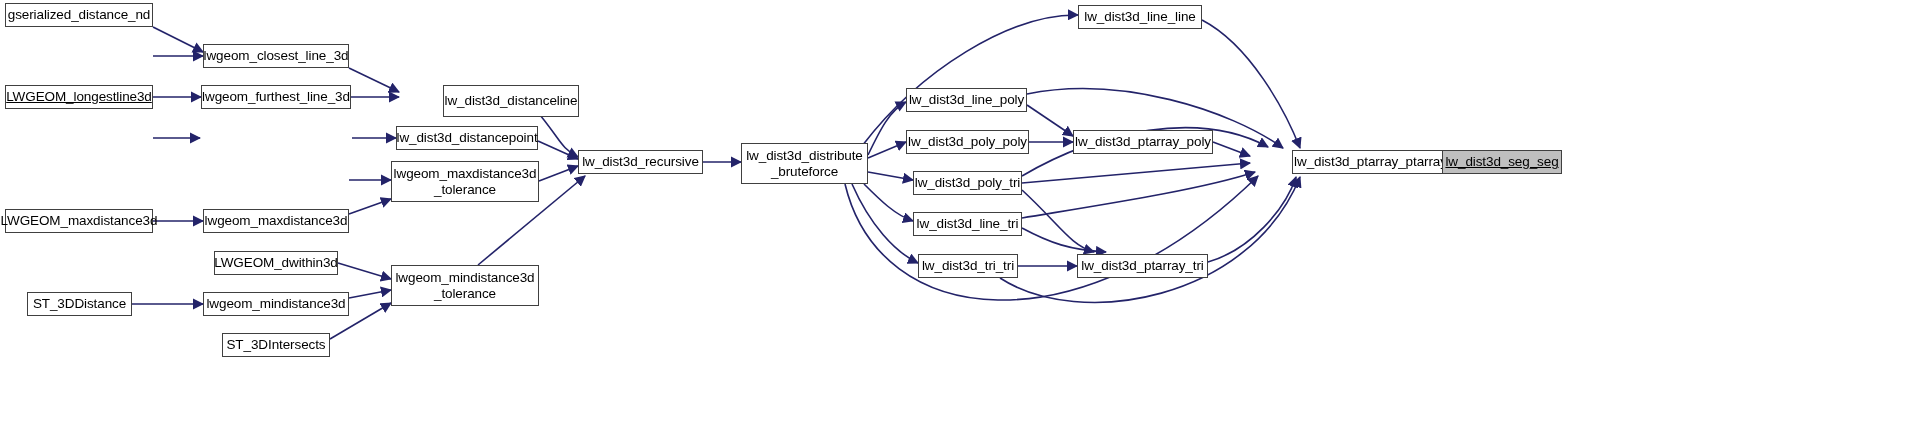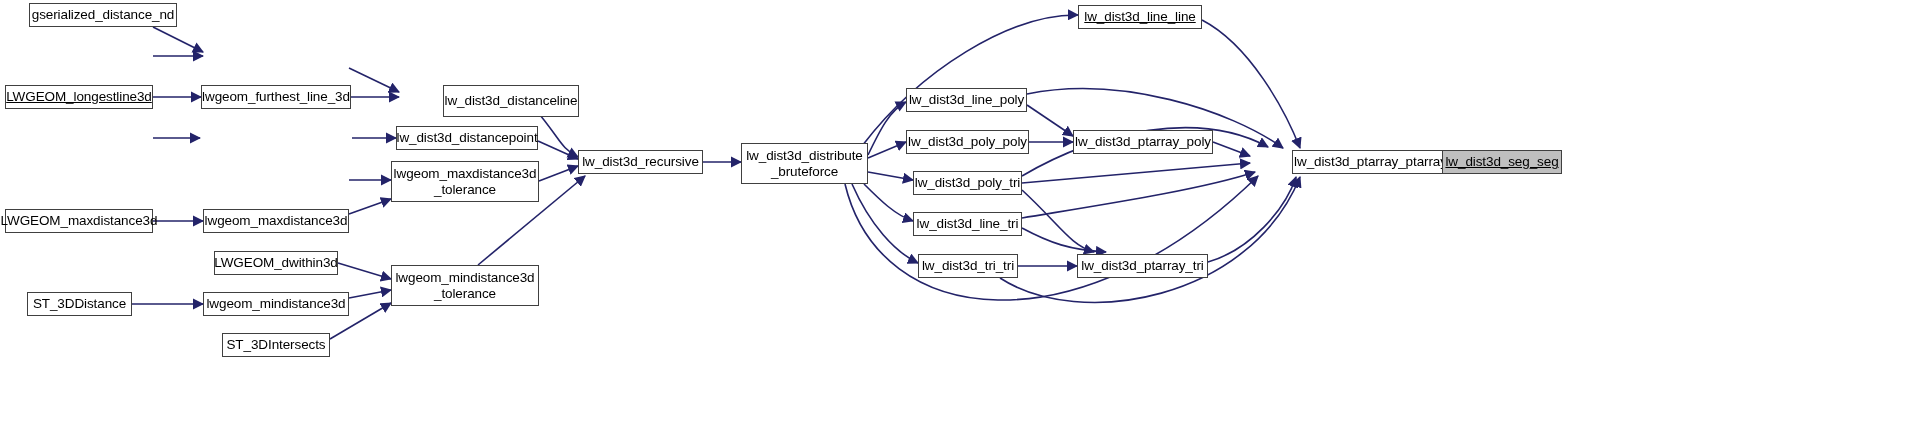--- a/index.html
+++ b/index.html
@@ -98,44 +98,45 @@
       <path d="M 1022,228 C 1050,243 1070,250 1106,252"></path>
       <path d="M 1018,266 L 1077,266"></path>
       <path d="M 1000,278 C 1080,330 1250,300 1300,177"></path>
       <path d="M 1213,142 L 1250,156"></path>
       <path d="M 1208,262 C 1250,250 1285,210 1296,177"></path>
 
       <path d="M 1407,162 L 1442,162"></path>
     </g>
   </svg>
 
-  <div class="node" style="left:5px;  top:3px;   width:148px; height:24px;margin-left:24px;">gserialized_distance_nd</div>
+  <div class="node" style="left:5px;  top:3px;   width:148px; height:24px;">gserialized_distance_nd</div>
   <div class="node" style="left:5px;  top:85px;  width:148px; height:24px;text-decoration:underline;">LWGEOM_longestline3d</div>
   <div class="node" style="left:5px;  top:209px; width:148px; height:24px;">LWGEOM_maxdistance3d</div>
   <div class="node" style="left:27px; top:292px; width:105px; height:24px;">ST_3DDistance</div>
 
+  <div class="node" style="left:203px; top:44px;  width:146px; height:24px;">lwgeom_closest_line_3d</div>
   <div class="node" style="left:201px; top:85px;  width:150px; height:24px;">lwgeom_furthest_line_3d</div>
   <div class="node" style="left:203px; top:209px; width:146px; height:24px;">lwgeom_maxdistance3d</div>
   <div class="node" style="left:214px; top:251px; width:124px; height:24px;">LWGEOM_dwithin3d</div>
   <div class="node" style="left:203px; top:292px; width:146px; height:24px;">lwgeom_mindistance3d</div>
   <div class="node" style="left:222px; top:333px; width:108px; height:24px;">ST_3DIntersects</div>
 
   <div class="node" style="left:399px; top:85px;  width:136px; height:32px;margin-left:44px;">lw_dist3d_distanceline</div>
   <div class="node" style="left:396px; top:126px; width:142px; height:24px;">lw_dist3d_distancepoint</div>
   <div class="node two-line" style="left:391px; top:161px; width:148px; height:41px;">lwgeom_maxdistance3d
 _tolerance</div>
   <div class="node two-line" style="left:391px; top:265px; width:148px; height:41px;">lwgeom_mindistance3d
 _tolerance</div>
 
   <div class="node" style="left:578px; top:150px; width:125px; height:24px;">lw_dist3d_recursive</div>
 
   <div class="node two-line" style="left:741px; top:143px; width:127px; height:41px;">lw_dist3d_distribute
 _bruteforce</div>
 
-  <div class="node" style="left:1078px; top:5px;   width:124px; height:24px;text-decoration:underline;">lw_dist3d_line_line</div>
+  <div class="node" style="left:1078px; top:5px;   width:124px; height:24px;">lw_dist3d_line_line</div>
   <div class="node" style="left:906px;  top:88px;  width:121px; height:24px;">lw_dist3d_line_poly</div>
   <div class="node" style="left:906px;  top:130px; width:123px; height:24px;">lw_dist3d_poly_poly</div>
   <div class="node" style="left:913px;  top:171px; width:109px; height:24px;">lw_dist3d_poly_tri</div>
   <div class="node" style="left:913px;  top:212px; width:109px; height:24px;">lw_dist3d_line_tri</div>
   <div class="node" style="left:918px;  top:254px; width:100px; height:24px;">lw_dist3d_tri_tri</div>
 
   <div class="node" style="left:1073px; top:130px; width:140px; height:24px;">lw_dist3d_ptarray_poly</div>
   <div class="node" style="left:1077px; top:254px; width:131px; height:24px;">lw_dist3d_ptarray_tri</div>
 
   <div class="node" style="left:1292px; top:150px; width:157px; height:24px;">lw_dist3d_ptarray_ptarray</div>

